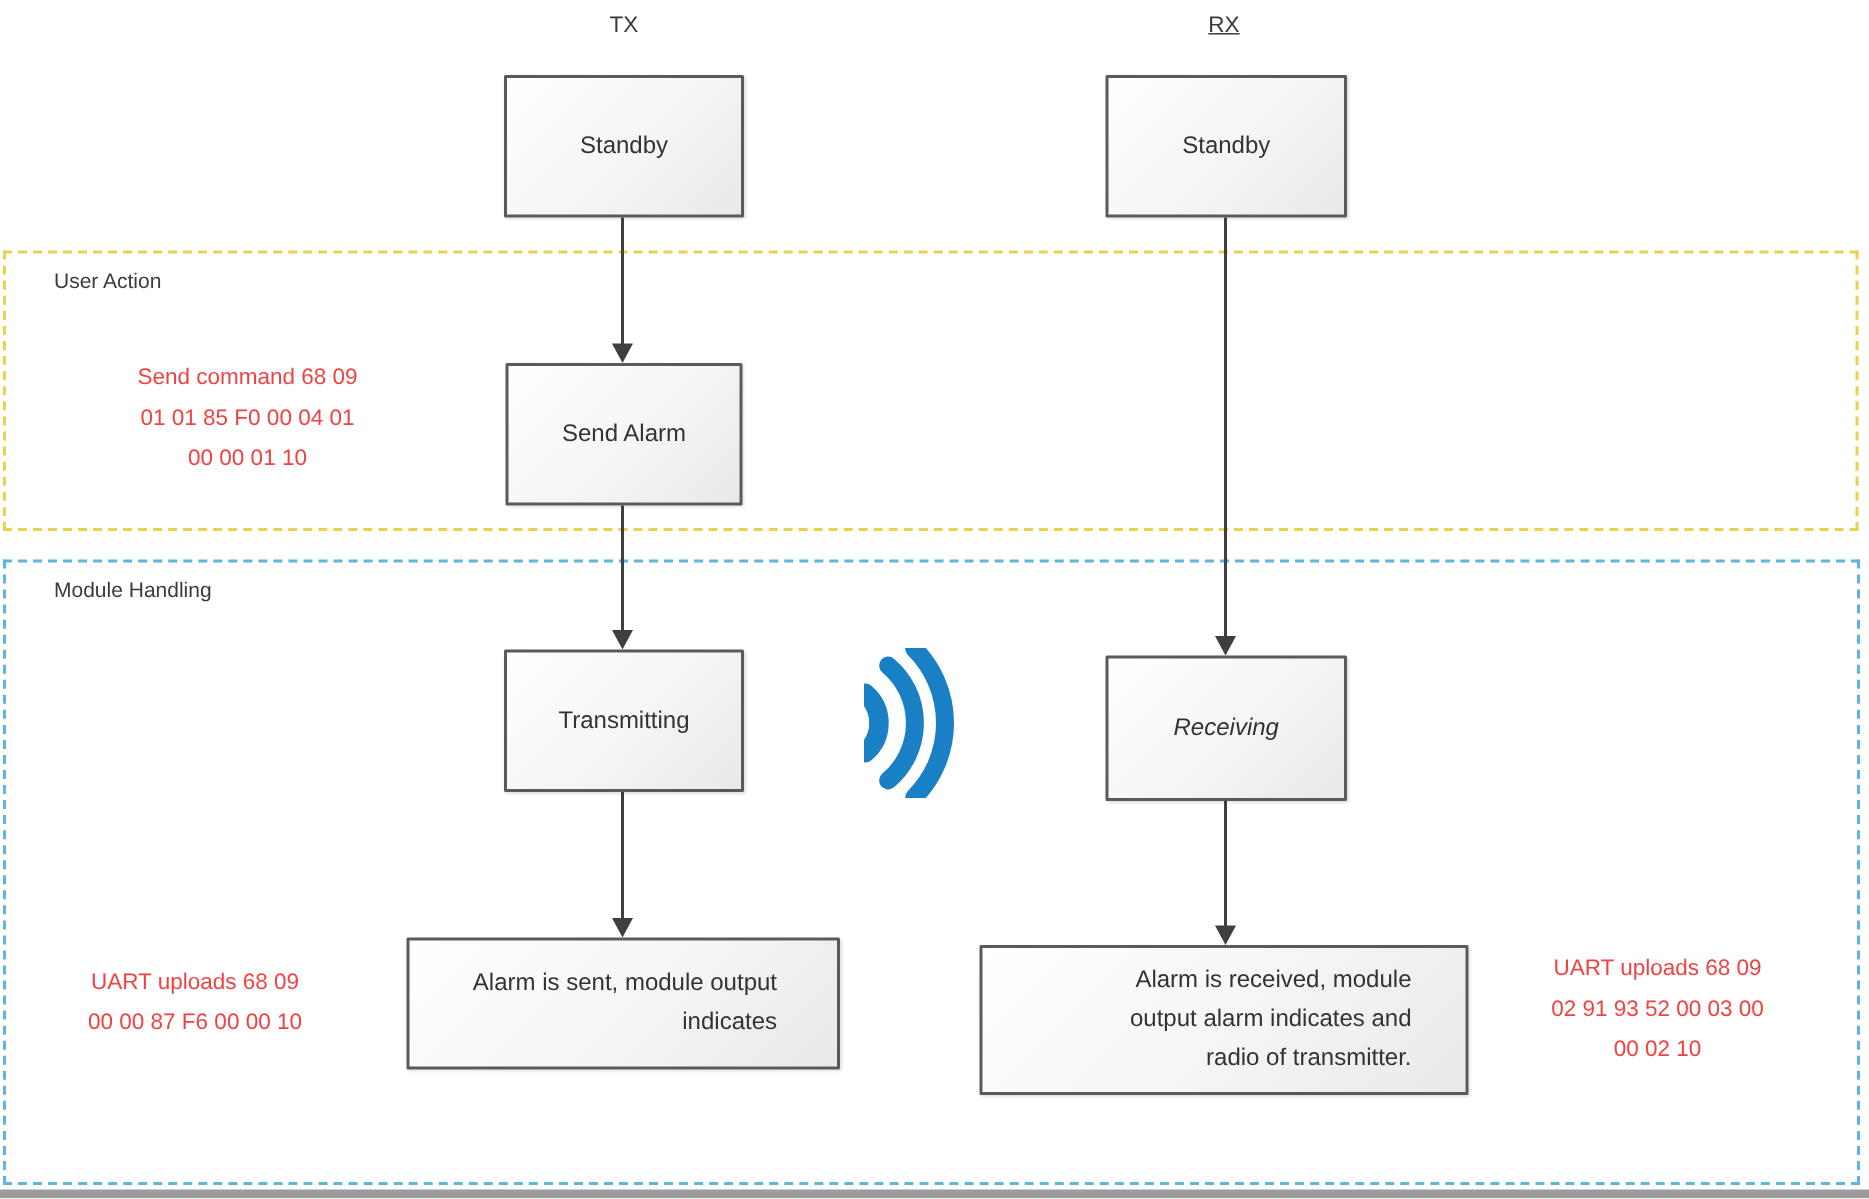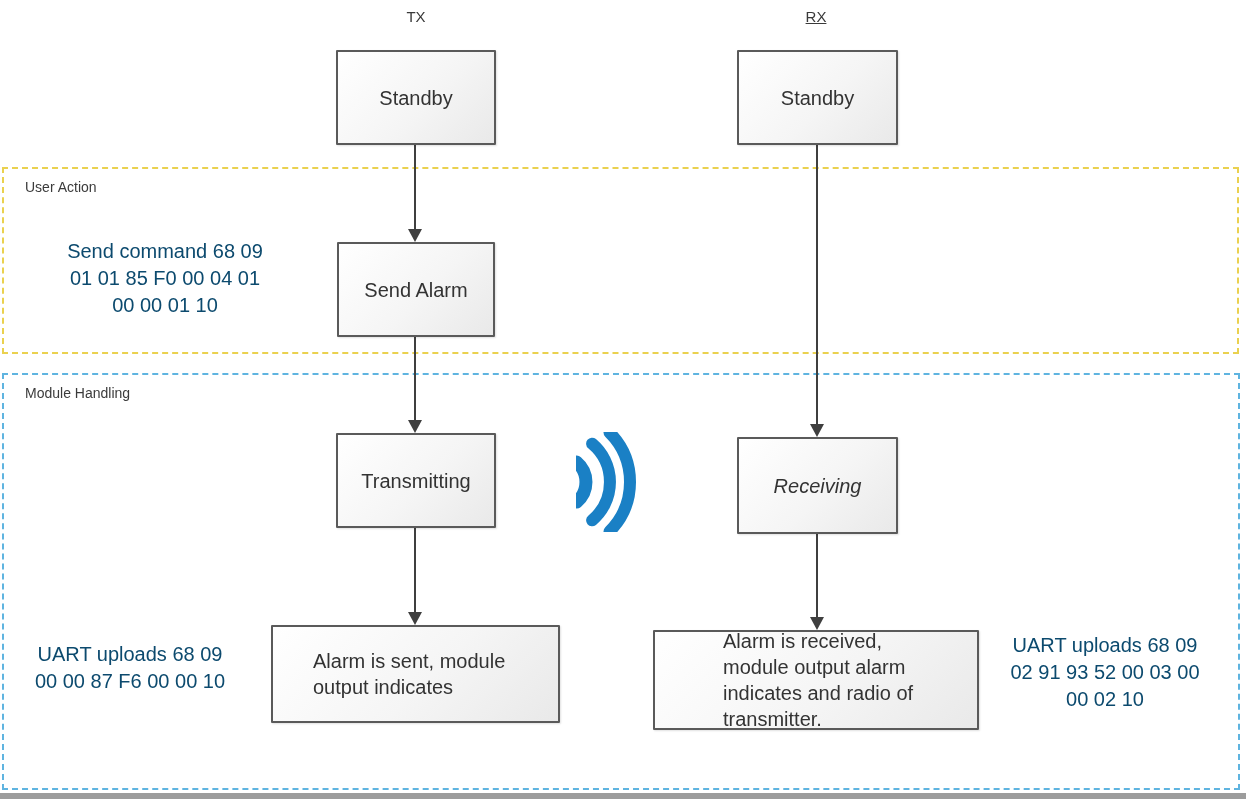--- a/index.html
+++ b/index.html
@@ -20,68 +20,68 @@
   }
   .region {
     position: absolute;
     box-sizing: border-box;
     background: transparent;
   }
   .region.user-action { border: 2px dashed #ead14f; }
   .region.module-handling { border: 2px dashed #5fb4e0; text-align: center; }
   .region-label {
     position: absolute;
-    left: 21px;
+    left: 32px;
     top: 10px;
     font-size: 14px;
     color: #3b3b3b;
   }
   .node {
     position: absolute;
     box-sizing: border-box;
     border: 2px solid #5a5a5a;
     border-radius: 1px;
     background: linear-gradient(135deg, #ffffff 0%, #f5f5f5 55%, #e9e9e9 100%);
     box-shadow: 1px 1px 2px rgba(0,0,0,0.12);
     display: flex;
     align-items: center;
     justify-content: center;
-    text-align: left;
-    font-size: 20px;
+    text-align: right;
+    font-size: 16px;
     line-height: 26px;
     color: #333333;
   }
   .node .inner { display: block; }
   .node.standby-tx    { left: 336px; top: 50px;  width: 160px; height: 95px; }
   .node.standby-rx    { left: 737px; top: 50px;  width: 161px; height: 95px; }
   .node.send-alarm    { left: 337px; top: 242px; width: 158px; height: 95px; }
   .node.transmitting  { left: 336px; top: 433px; width: 160px; height: 95px; }
   .node.receiving     { left: 737px; top: 437px; width: 161px; height: 97px; font-style: italic; }
-  .node.alarm-sent    { left: 271px; top: 625px; width: 289px; height: 98px; }
+  .node.alarm-sent    { left: 271px; top: 625px; width: 289px; height: 88px; }
   .node.alarm-sent .inner { max-width: 205px; }
   .node.alarm-received{ left: 653px; top: 630px; width: 326px; height: 100px; padding-left: 32px; }
   .node.alarm-received .inner { max-width: 218px; }
   .vline {
     position: absolute;
     width: 2px;
     background: #3f3f3f;
   }
   .arrowhead {
     position: absolute;
     width: 0; height: 0;
     border-left: 7px solid transparent;
     border-right: 7px solid transparent;
     border-top: 13px solid #3f3f3f;
   }
   .annotation {
     position: absolute;
     text-align: center;
-    font-size: 20px;
+    font-size: 15px;
     line-height: 27px;
-    color: #0c4a6e;
+    color: #ef4444;
     white-space: pre-line;
   }
   .signal-icon { position: absolute; left: 576px; top: 432px; }
   .bottom-strip {
     position: absolute;
     left: 0; top: 793px;
     width: 1246px; height: 6px;
     background: #9c9c9c;
   }
 </style>

